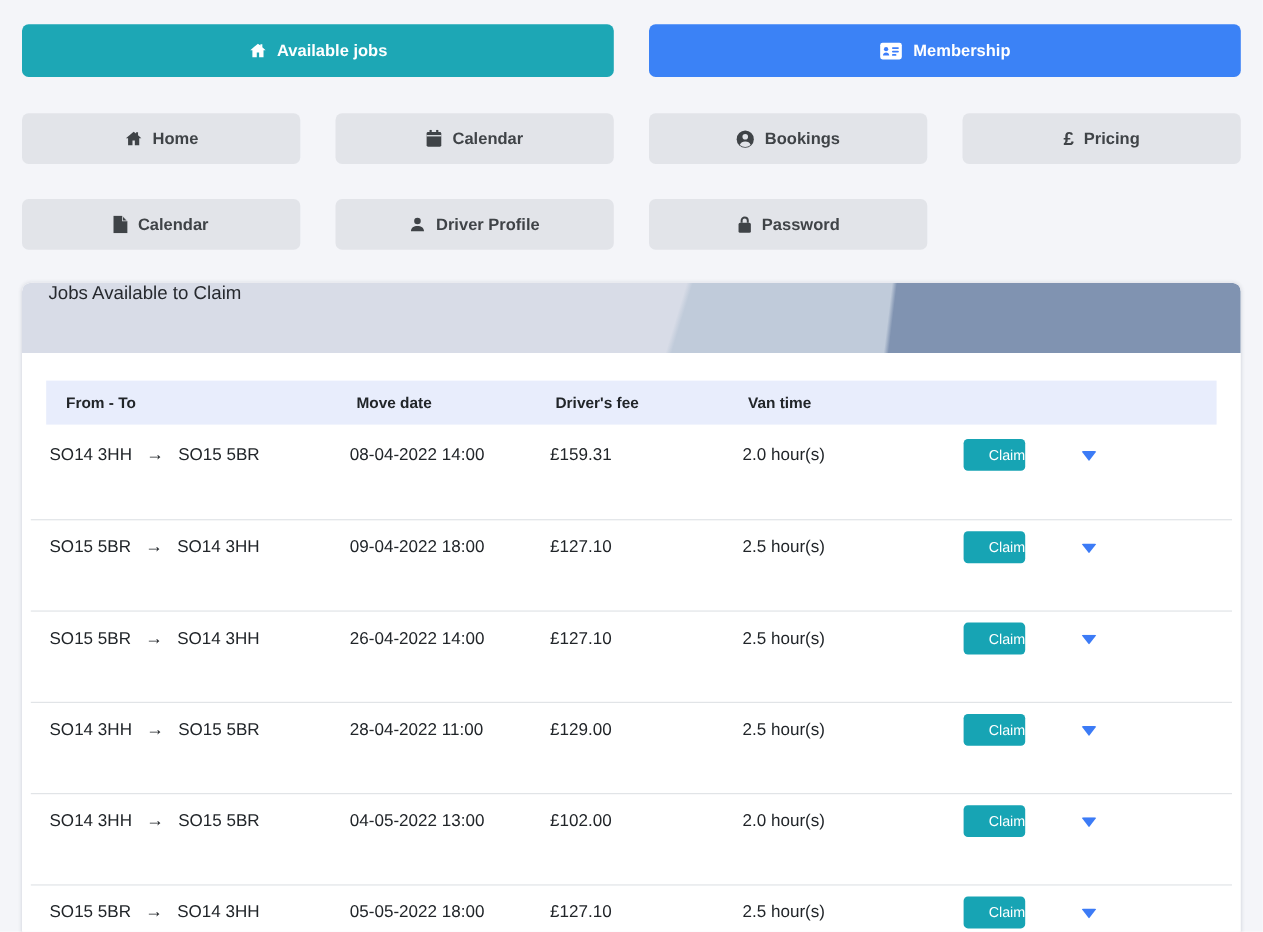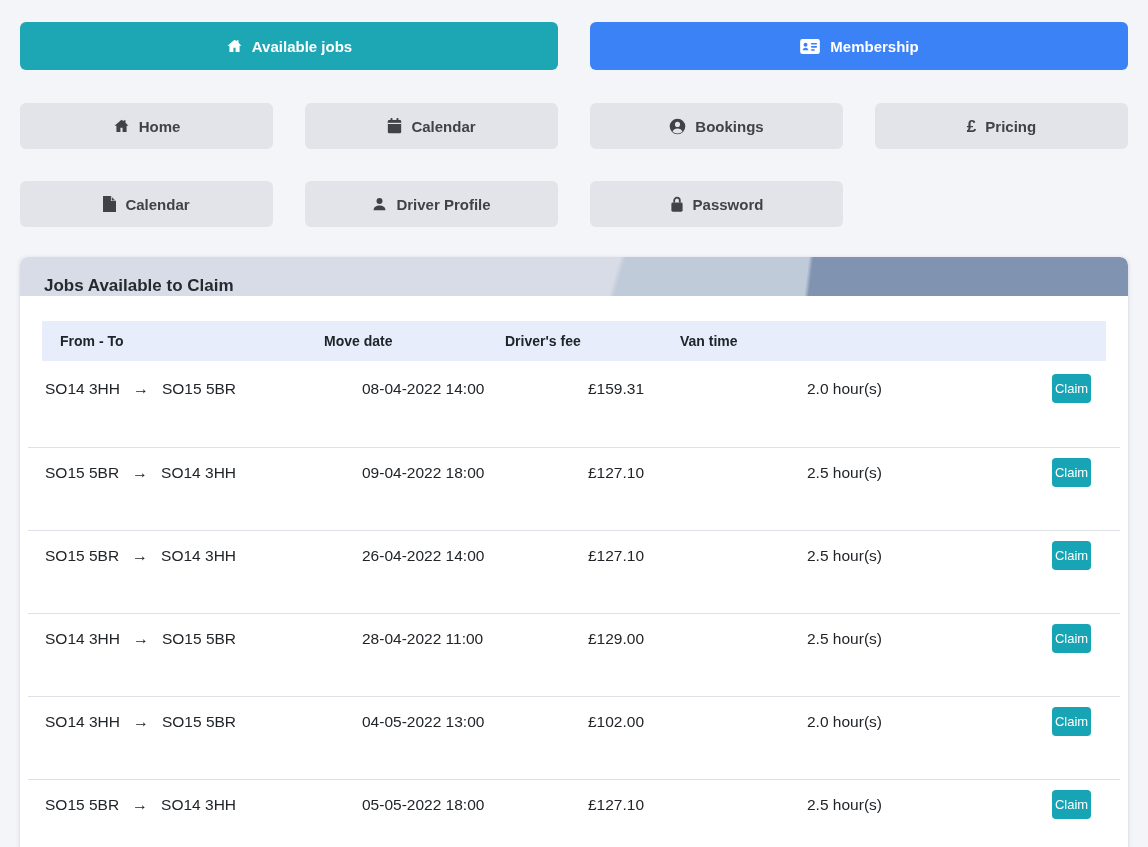--- a/index.html
+++ b/index.html
@@ -49,31 +49,31 @@
   
   .card {
     margin-top: 30px;
     background: #ffffff;
     border-radius: 8px;
     box-shadow: 0 1px 4px rgba(40,50,70,0.18);
     height: 700px;
     overflow: hidden;
   }
   .card-header {
-    height: 39px;
+    height: 64px;
     border-radius: 8px 8px 0 0;
     display: flex;
-    align-items: flex-end;
+    align-items: flex-start;
     padding-left: 24px;
     background-color: #d8dce7;
     background-image:
       linear-gradient(97deg, rgba(128,147,177,0) 70.9%, #8093b1 71.3%),
       linear-gradient(107deg, #d8dce7 53.6%, #c0cbda 54.1%);
     font-size: 17px;
-    font-weight: bold;
+    font-weight: normal;
     color: #26292e;
   }
   .card-body { padding: 25px 8px 0 8px; }
 
   
   .thead {
     margin: 0 14px;
     height: 40px;
     background: #e8edfc;
     display: grid;
@@ -84,37 +84,37 @@
     font-weight: bold;
   }
   .trow {
     display: grid;
     grid-template-columns: 273px 182px 175px 201px 107px 1fr;
     padding: 13px 0 0 17px;
     height: 83px;
     border-bottom: 1px solid #dee1e5;
     font-size: 15.5px;
     align-items: start;
-    gap: 44px;
   }
   .trow:first-child { height: 87px; padding-top: 16px; }
   .cell { line-height: 24px; }
   .route { display: flex; gap: 13px; align-items: center; }
   .route .arrow { font-weight: bold; font-size: 16px; }
   .claim-btn {
     border: none;
     background: #17a4b4;
     color: #ffffff;
     font-family: inherit;
     font-size: 13px;
     border-radius: 4px;
-    width: 39px;
+    width: 56px;
     height: 29px;
     margin-top: -3px;
     cursor: pointer;
+    text-align: right;
   }
   .caret {
     width: 0; height: 0;
     border-left: 7px solid transparent;
     border-right: 7px solid transparent;
     border-top: 9px solid #3c7bf6;
     border-radius: 2px;
     margin-top: 8px;
     cursor: pointer;
   }

